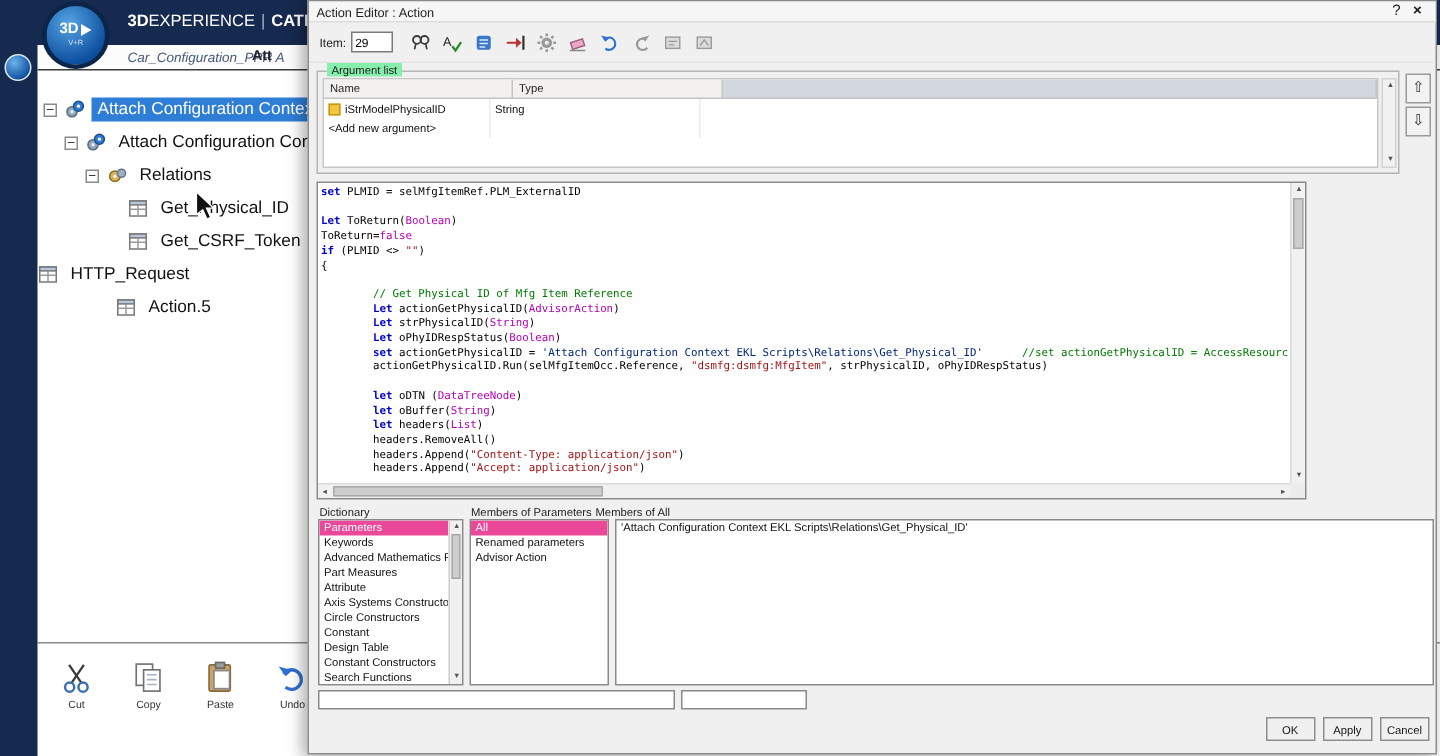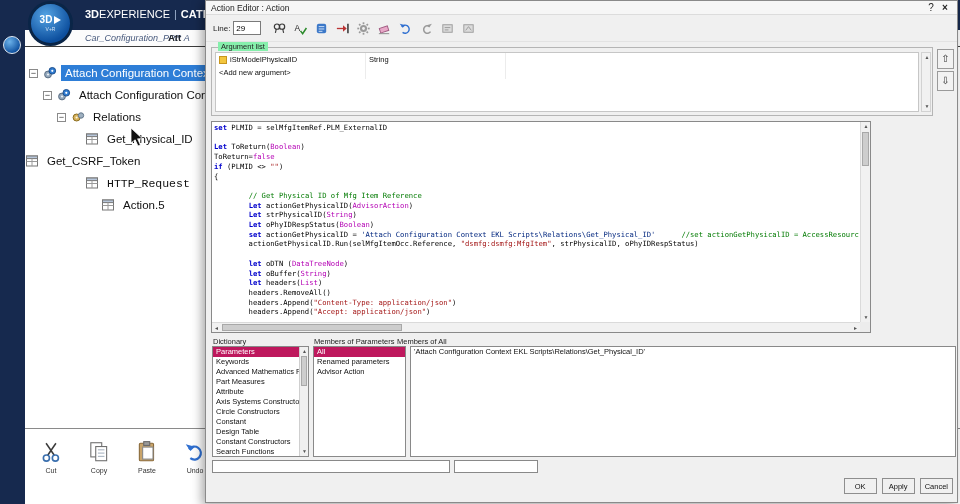--- a/index.html
+++ b/index.html
@@ -69,21 +69,21 @@
 .legend{position:absolute;left:6px;top:-6px;background:#86efac;padding:0 3px;font-size:7.5px;color:#222}
 .arg-table{position:absolute;left:3px;top:4px;right:13px;bottom:3px;background:#fff;border:1px solid #c6c6c6;overflow:hidden}
 .arg-head{display:flex;height:13px}
 .hc{border-right:1px solid #c4c4c4;border-bottom:1px solid #c4c4c4;background:#f2f1ef;
   font-size:7.5px;padding:1px 4px;color:#222}
 .hc.c1{width:126px}
 .hc.c2{width:140px}
 .hc.cf{flex:1;background:#d2d8de}
 .ar{display:flex;height:13px;font-size:7.5px;align-items:stretch}
 .ac{display:flex;align-items:center;padding:0 3px;border-right:1px solid #ececec;white-space:nowrap;overflow:hidden}
-.ac.c1{width:150px}
+.ac.c1{width:111px}
 .ac.c2{width:140px}
 .ac.cf{flex:1;border-right:none}
 .ar.sel .c1,.ar.sel .c2{background:#1fc6cf;color:#fff}
 .arg-ic{width:8px;height:8px;background:#f3c63e;border:1px solid #c8961e;margin-right:3px;flex:0 0 auto}
 .arg-scroll{position:absolute;right:1px;top:4px;bottom:3px;width:10px;background:#f1f1f1;border:1px solid #d2d2d2}
 .reorder{position:absolute;left:731px;top:48px;width:18px;display:flex;flex-direction:column;gap:2px}
 .ro{width:17px;height:20px;font-size:10px;background:#f2f2f2;border:1px solid #9a9a9a;color:#333;padding:0;line-height:18px}
 
 
 .code-ed{position:absolute;left:5px;top:120px;width:660px;height:212px;background:#fff;border:1px solid #898989}
@@ -108,21 +108,21 @@
 .sb-thumb{position:absolute;background:#cdcdcd;border:1px solid #a8a8a8}
 .sb-thumb.v{left:1px;right:1px;top:10px;height:34px}
 .sb-thumb.h{top:1px;bottom:1px;left:10px;width:180px}
 
 
 .plabel{position:absolute;top:336px;font-size:7.5px;color:#222}
 .listbox{position:absolute;top:345px;height:111px;background:#fff;border:1px solid #898989;overflow:hidden;font-size:7.5px}
 .list-inner{position:absolute;inset:0;overflow:hidden}
 #dict .list-inner{right:9px}
 .li{height:10px;line-height:10px;padding:0 3px;white-space:nowrap;overflow:hidden;color:#111}
-.li.sel{background:#be185d;color:#fff}
+.li.sel{background:#ec4899;color:#fff}
 .mini-scroll{position:absolute;right:0;top:0;bottom:0;width:9px;background:#f0f0f0;border-left:1px solid #cfcfcf}
 .mini-scroll .sb-arrow{width:9px}
 .mini-scroll .sb-thumb{left:1px;right:1px;top:9px;height:30px}
 
 
 .ffield{position:absolute;top:459px;height:13px;border:1px solid #898989;background:#fff;font-size:8px;padding:0 2px}
 .f1{left:6px;width:238px}
 .f2{left:248px;width:84px}
 .dlg-buttons{position:absolute;top:477px;right:4px;display:flex;gap:5px}
 .dlg-btn{min-width:33px;height:16px;font-size:7.5px;font-family:"Liberation Sans",sans-serif;
@@ -192,43 +192,43 @@
         <span class="ticon">
           <svg viewBox="0 0 14 14">
             <rect x="1.5" y="2" width="11" height="10" fill="#fff" stroke="#777"></rect>
             <rect x="1.5" y="2" width="11" height="2.6" fill="#b7c6da" stroke="#777"></rect>
             <line x1="1.5" y1="7.5" x2="12.5" y2="7.5" stroke="#9a9a9a"></line>
             <line x1="7" y1="4.6" x2="7" y2="12" stroke="#9a9a9a"></line>
           </svg>
         </span>
         <span class="tlabel">Get_Physical_ID</span>
       </div>
-      <div class="tree-row" style="">
+      <div class="tree-row" style="padding-left: 60px;">
         <span class="ticon">
           <svg viewBox="0 0 14 14">
             <rect x="1.5" y="2" width="11" height="10" fill="#fff" stroke="#777"></rect>
             <rect x="1.5" y="2" width="11" height="2.6" fill="#b7c6da" stroke="#777"></rect>
             <line x1="1.5" y1="7.5" x2="12.5" y2="7.5" stroke="#9a9a9a"></line>
             <line x1="7" y1="4.6" x2="7" y2="12" stroke="#9a9a9a"></line>
           </svg>
         </span>
         <span class="tlabel">Get_CSRF_Token</span>
       </div>
-      <div class="tree-row" style="padding-left: 60px; font-family: Liberation Mono, monospace;">
+      <div class="tree-row" style="">
         <span class="ticon">
           <svg viewBox="0 0 14 14">
             <rect x="1.5" y="2" width="11" height="10" fill="#fff" stroke="#777"></rect>
             <rect x="1.5" y="2" width="11" height="2.6" fill="#b7c6da" stroke="#777"></rect>
             <line x1="1.5" y1="7.5" x2="12.5" y2="7.5" stroke="#9a9a9a"></line>
             <line x1="7" y1="4.6" x2="7" y2="12" stroke="#9a9a9a"></line>
           </svg>
         </span>
         <span class="tlabel">HTTP_Request</span>
       </div>
-      <div class="tree-row" style="padding-left: 76px;">
+      <div class="tree-row" style="padding-left: 52px;">
         <span class="ticon">
           <svg viewBox="0 0 14 14">
             <rect x="1.5" y="2" width="11" height="10" fill="#fff" stroke="#777"></rect>
             <rect x="1.5" y="2" width="11" height="2.6" fill="#b7c6da" stroke="#777"></rect>
             <line x1="1.5" y1="7.5" x2="12.5" y2="7.5" stroke="#9a9a9a"></line>
             <line x1="7" y1="4.6" x2="7" y2="12" stroke="#9a9a9a"></line>
           </svg>
         </span>
         <span class="tlabel">Action.5</span>
       </div>
@@ -288,21 +288,21 @@
 </div>
 
 <div class="dialog">
   <div class="dlg-title">
     <span class="t">Action Editor : Action</span>
     <span class="dlg-help">?</span>
     <span class="dlg-close">×</span>
   </div>
 
   <div class="dlg-toolbar">
-    <span class="line-label">Line:</span>
+    <span class="line-label">Item:</span>
     <input class="line-field" value="29" style="">
     <div class="tb-icons">
         <button class="tb-btn">
           <svg viewBox="0 0 16 16">
             <circle cx="5.3" cy="6" r="2.8" fill="none" stroke="#3a3a3a" stroke-width="1.3"></circle>
             <circle cx="10.7" cy="6" r="2.8" fill="none" stroke="#3a3a3a" stroke-width="1.3"></circle>
             <line x1="3.6" y1="12.6" x2="4.6" y2="8.4" stroke="#3a3a3a" stroke-width="1.2"></line>
             <line x1="12.4" y1="12.6" x2="11.4" y2="8.4" stroke="#3a3a3a" stroke-width="1.2"></line>
           </svg>
         </button>
@@ -373,20 +373,25 @@
             <rect x="3" y="4" width="10" height="8" fill="#dcdcdc" stroke="#9a9a9a"></rect>
             <path d="M5 10 l3-4 3 4" fill="none" stroke="#9a9a9a"></path>
           </svg>
         </button>
       </div>
   </div>
 
   <div class="groupbox">
     <span class="legend">Argument list</span>
     <div class="arg-table">
+      <div class="arg-head">
+        <div class="hc c1">Name</div>
+        <div class="hc c2">Type</div>
+        <div class="hc cf"></div>
+      </div>
       <div>
           <div class="ar">
             <div class="ac c1">
               <span class="arg-ic"></span>
               <span>iStrModelPhysicalID</span>
             </div>
             <div class="ac c2">String</div>
             <div class="ac cf"></div>
           </div>
           <div class="ar">

